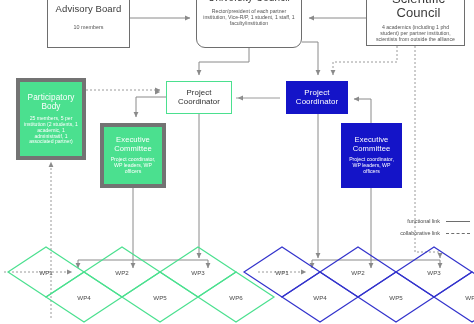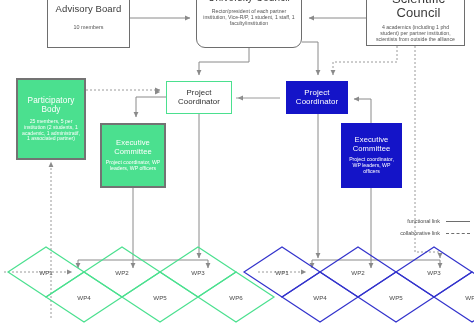--- a/index.html
+++ b/index.html
@@ -52,21 +52,21 @@
   #university-council .ttl{font-size:10px;}
   #university-council .sub{margin-top:6px;font-size:5.2px;}
 
   #scientific-council{left:366px;top:-12px;width:99px;height:58px;padding:3px 5px;}
   #scientific-council .ttl{font-size:13px;margin-left:6px;}
   #scientific-council .sub{margin-top:4px;font-size:5.2px;}
 
   
   .green-fill{
     background:#4BE08F;
-    border:2px solid #737373;
+    border:4px solid #737373;
     color:#ffffff;
   }
   .green-fill .ttl{font-size:8.4px;color:#ffffff;}
   .green-fill .sub{font-size:5.4px;color:#ffffff;}
 
   #participatory-body{left:16px;top:78px;width:70px;height:82px;padding:6px 3px;}
   #participatory-body .ttl{font-size:8.2px;}
   #participatory-body .sub{margin-top:5px;font-size:5.1px;}
 
   #exec-committee-green{left:100px;top:123px;width:66px;height:65px;padding:4px 3px;}

